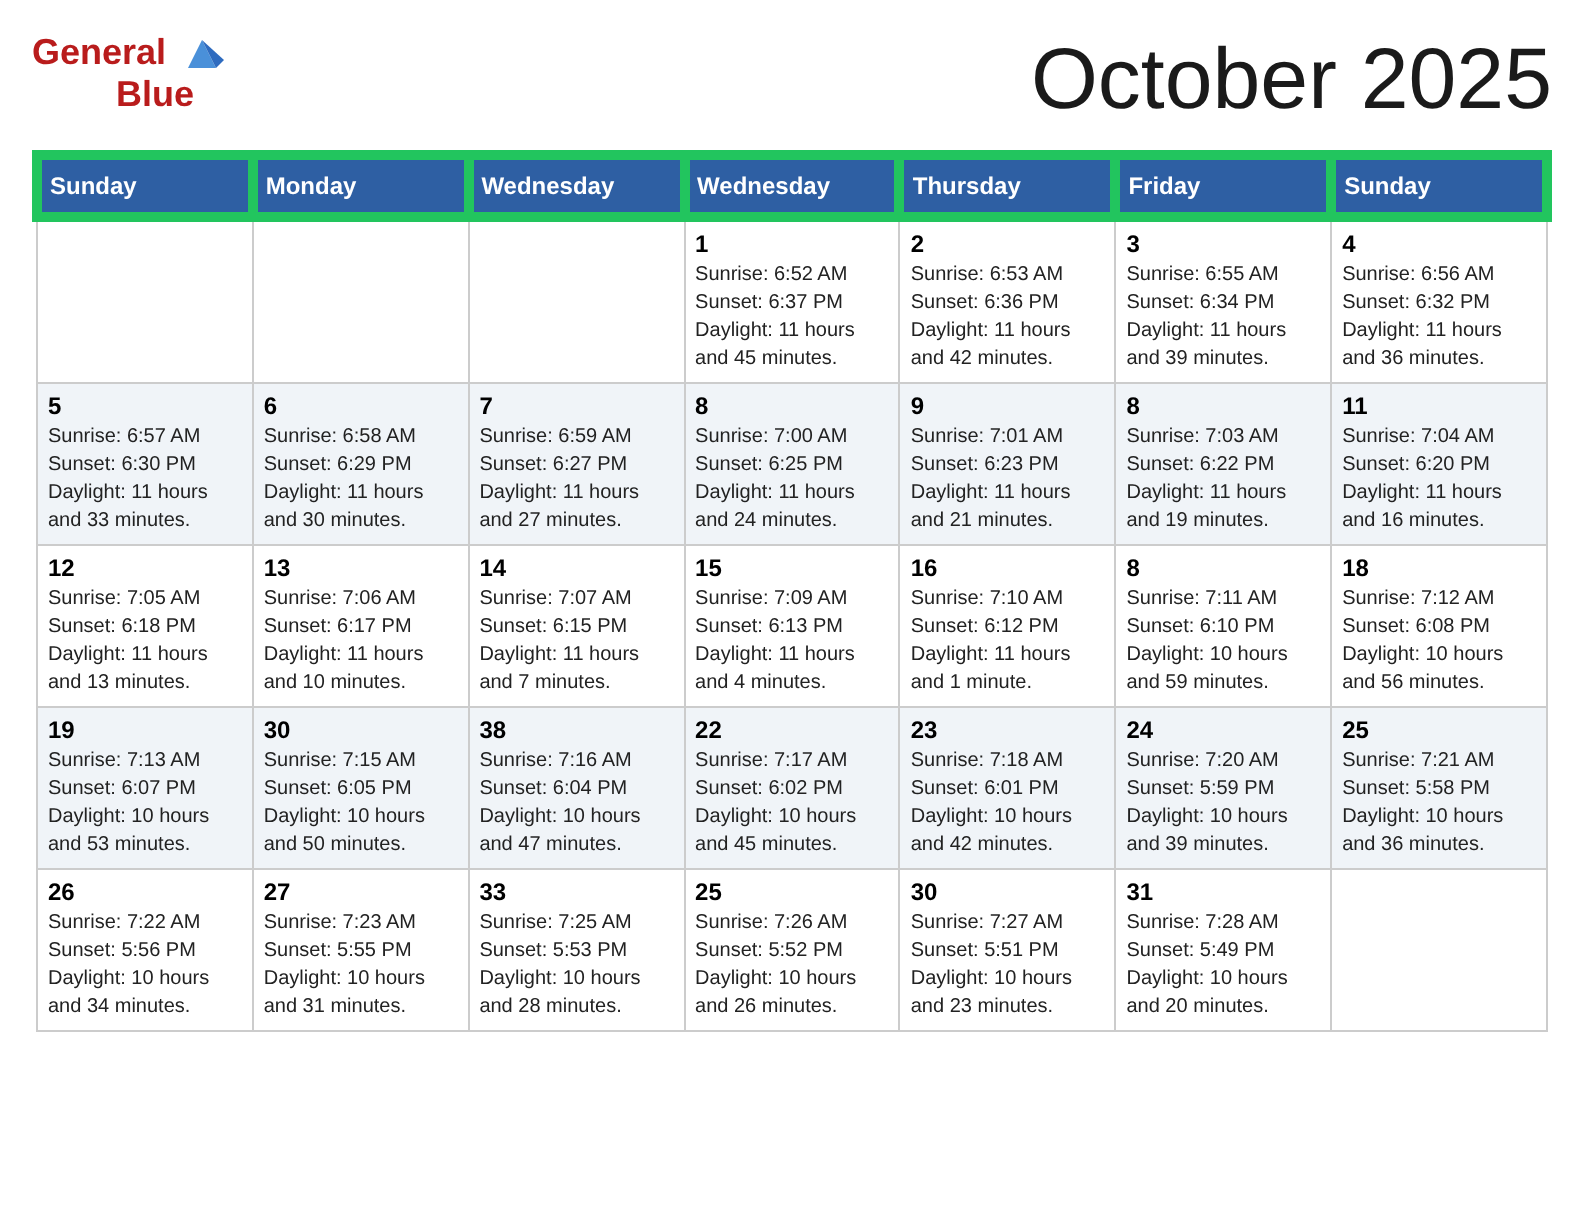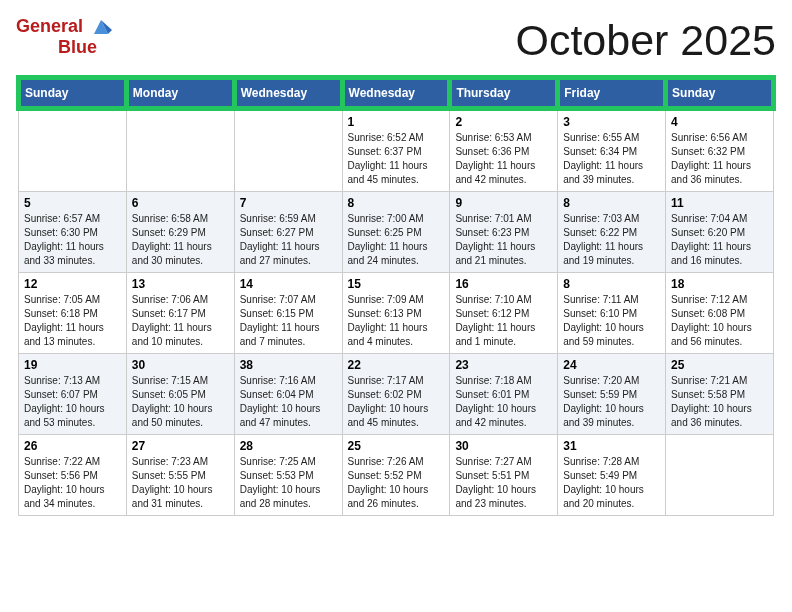--- a/index.html
+++ b/index.html
@@ -226,21 +226,21 @@
       <tr>
         <td>
           <span class="day-number">26</span>
           <div class="day-info">Sunrise: 7:22 AM<br>Sunset: 5:56 PM<br>Daylight: 10 hours and 34 minutes.</div>
         </td>
         <td>
           <span class="day-number">27</span>
           <div class="day-info">Sunrise: 7:23 AM<br>Sunset: 5:55 PM<br>Daylight: 10 hours and 31 minutes.</div>
         </td>
         <td>
-          <span class="day-number">28</span>
+          <span class="day-number">33</span>
           <div class="day-info">Sunrise: 7:25 AM<br>Sunset: 5:53 PM<br>Daylight: 10 hours and 28 minutes.</div>
         </td>
         <td>
           <span class="day-number">25</span>
           <div class="day-info">Sunrise: 7:26 AM<br>Sunset: 5:52 PM<br>Daylight: 10 hours and 26 minutes.</div>
         </td>
         <td>
           <span class="day-number">30</span>
           <div class="day-info">Sunrise: 7:27 AM<br>Sunset: 5:51 PM<br>Daylight: 10 hours and 23 minutes.</div>
         </td>

